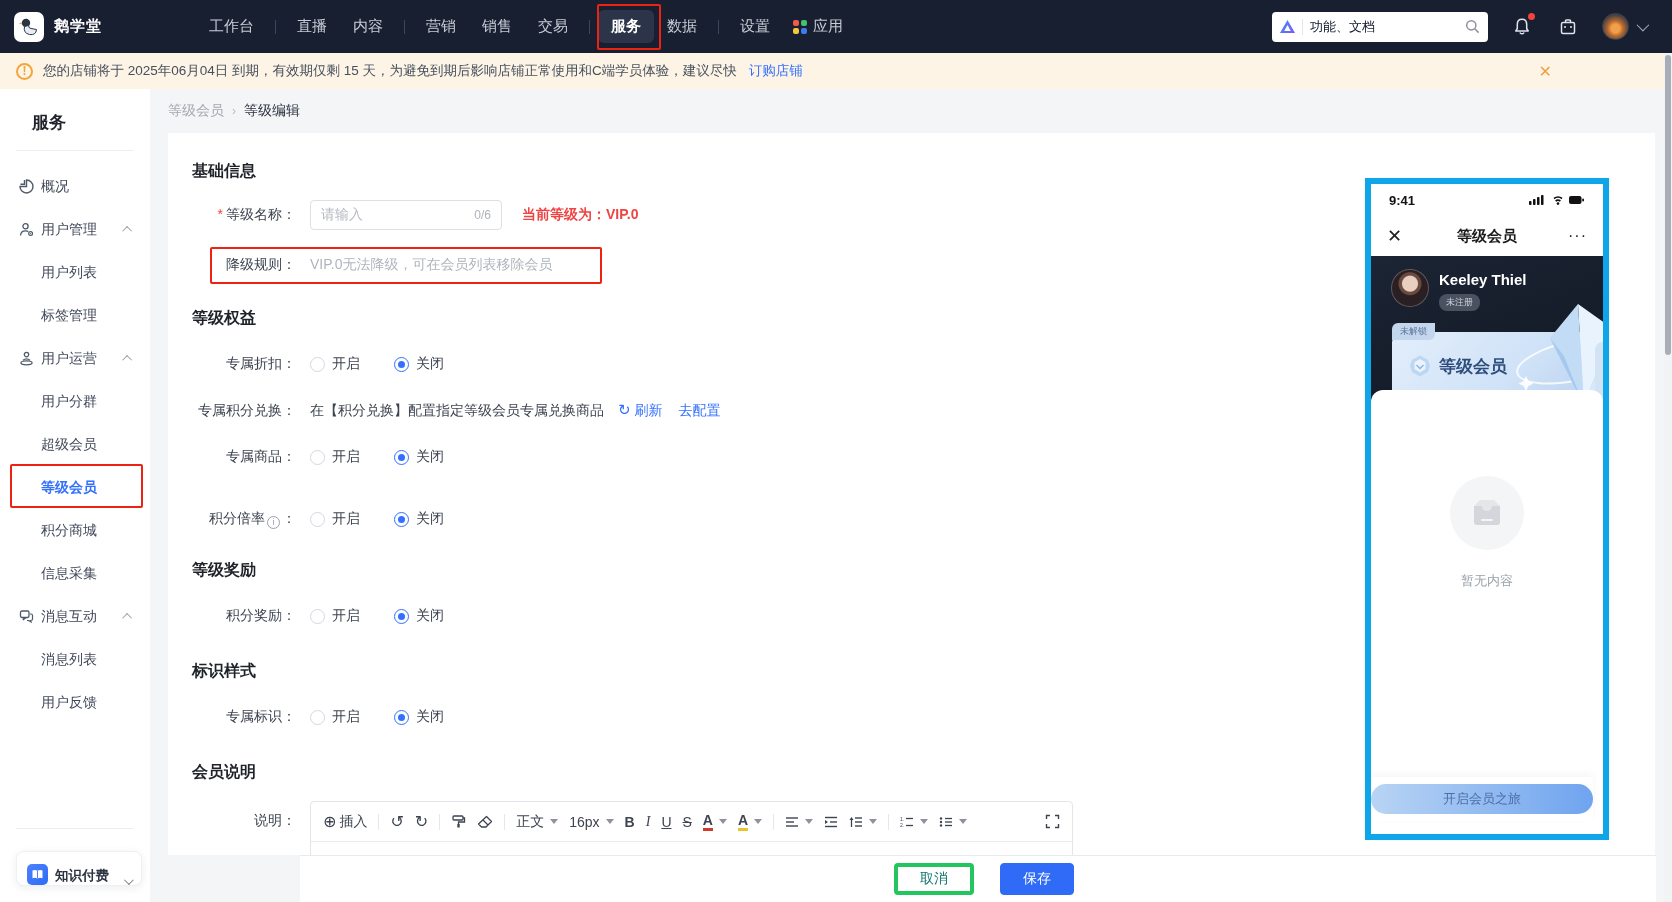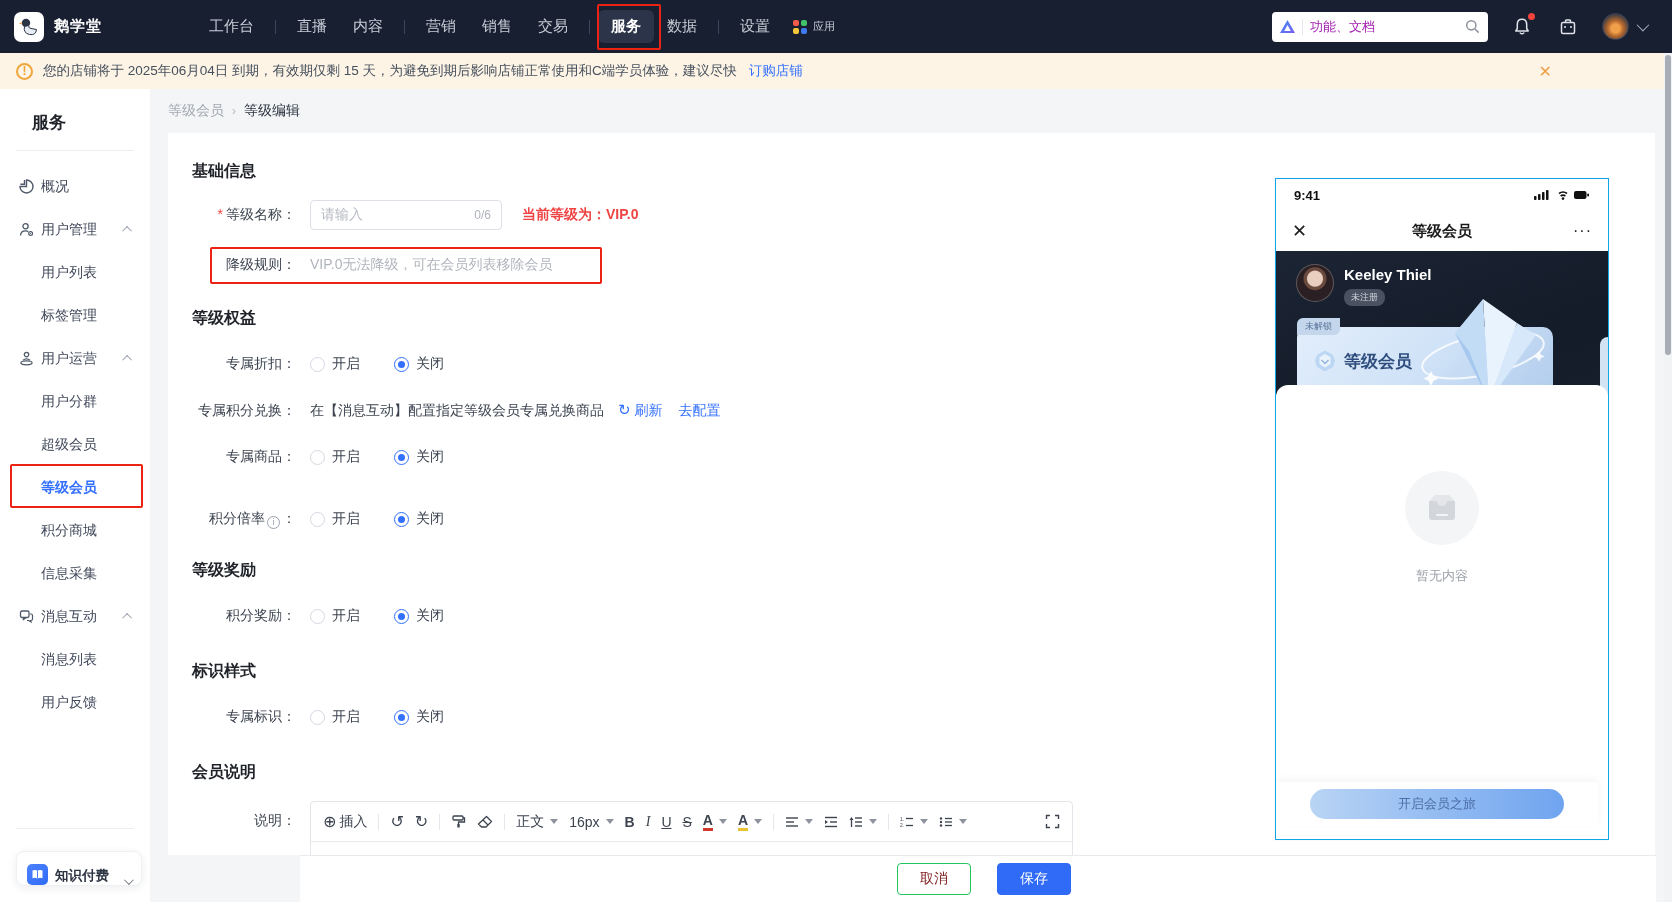--- a/index.html
+++ b/index.html
@@ -8,27 +8,27 @@
 
   
   .navbar { position:absolute; left:0; top:0; width:1672px; height:53px; background:#181f30; display:flex; align-items:center; z-index:30; }
   .brand { display:flex; align-items:center; gap:10px; padding-left:14px; width:196px; flex-shrink:0; }
   .brand-tile { width:30px; height:30px; background:#fff; border-radius:7px; display:flex; align-items:center; justify-content:center; }
   .brand-name { color:#fff; font-size:15px; font-weight:bold; letter-spacing:1px; }
   .nav-menu { display:flex; align-items:center; gap:0; }
   .nav-item { color:#c7ccd6; font-size:15px; padding:7px 13px; border-radius:6px; cursor:pointer; white-space:nowrap; }
   .nav-item.active { background:#2b3449; color:#fff; font-weight:bold; }
   .nav-divider { width:1px; height:14px; background:#3c455c; margin:0 8px; }
-  .nav-apps { display:flex; align-items:center; gap:6px; color:#c7ccd6; font-size:11px; padding:7px 10px; }
+  .nav-apps { display:flex; align-items:center; gap:6px; color:#c7ccd6; font-size:15px; padding:7px 10px; }
   .apps-icon { display:inline-grid; grid-template-columns:6px 6px; grid-gap:2px; }
   .apps-icon i { width:6px; height:6px; border-radius:2px; display:block; }
   .navbar-right { margin-left:auto; display:flex; align-items:center; gap:22px; padding-right:26px; }
   .search-box { width:216px; height:30px; background:#fff; border-radius:4px; display:flex; align-items:center; padding:0 8px; gap:7px; }
   .search-sep { width:1px; height:16px; background:#e3e6ec; }
-  .search-ph { color:#a21caf; font-size:13px; flex:1; }
+  .search-ph { color:#0f172a; font-size:13px; flex:1; }
   .icon-btn { position:relative; display:flex; align-items:center; justify-content:center; width:24px; height:24px; cursor:pointer; }
   .red-dot { position:absolute; top:-2px; right:-1px; width:7px; height:7px; border-radius:50%; background:#f2443b; }
   .nav-avatar { width:27px; height:27px; border-radius:50%; background:radial-gradient(circle at 50% 58%, #f0a04a 0 22%, #b86a2e 40%, #3a3a42 75%, #23262f 100%); border:1px solid #3c455c; }
   .chev-down { width:9px; height:9px; border-right:1.6px solid #aab0bc; border-bottom:1.6px solid #aab0bc; transform:rotate(45deg) translateY(-2px); }
 
   
   .banner { position:absolute; left:0; top:53px; width:1664px; height:36px; background:#fdf4e5; display:flex; align-items:center; padding:0 16px; gap:10px; z-index:20; }
   .warn-ic { width:17px; height:17px; border-radius:50%; border:2px solid #f0a63c; color:#f0a63c; font-weight:bold; font-size:12px; display:flex; align-items:center; justify-content:center; flex-shrink:0; }
   .banner-text { color:#46505e; font-size:13.5px; }
   .banner-link { color:#3370ff; font-size:13.5px; cursor:pointer; margin-left:2px; }
@@ -88,25 +88,25 @@
   .ed-carin { width:0; height:0; border-left:4px solid transparent; border-right:4px solid transparent; border-top:5px solid #8d929c; margin-left:3px; }
   .ed-b { font-weight:bold; } .ed-i { font-style:italic; font-family:"Liberation Serif",serif; } .ed-u { text-decoration:underline; } .ed-s { text-decoration:line-through; }
   .ed-A { font-weight:bold; border-bottom:3px solid #d03a2d; line-height:15px; }
   .ed-H { font-weight:bold; border-bottom:3px solid #e8c431; line-height:15px; }
   .ed-body { height:78px; padding:14px 12px; color:#b6bac2; }
   .ed-full { margin-left:auto; }
 
   
   .footer { position:absolute; left:150px; right:8px; bottom:0; height:47px; background:#fff; border-top:1px solid #e9eaee; display:flex; align-items:center; justify-content:center; gap:26px; z-index:15; }
   .btn { height:32px; padding:0 22px; border-radius:4px; font-size:14px; display:flex; align-items:center; cursor:pointer; }
-  .btn-plain { background:#fff; border:1px solid #22c55e; color:#7f1d1d;margin-left:12px; }
+  .btn-plain { background:#fff; border:4px solid #22c55e; color:#0f766e;margin-left:12px; }
   .btn-primary { background:#2f6bf6; color:#fff; border:1px solid #2f6bf6; }
 
   
-  .phone { position:absolute; right:46px; top:45px; width:334px; height:662px; background:#fff; border:1px solid #0ea5e9; box-shadow:0 0 0 1px rgba(0,0,0,.02); overflow:hidden; }
+  .phone { position:absolute; right:46px; top:45px; width:244px; height:662px; background:#fff; border:6px solid #0ea5e9; box-shadow:0 0 0 1px rgba(0,0,0,.02); overflow:hidden; }
   .p-status { height:32px; display:flex; align-items:center; justify-content:space-between; padding:0 18px; }
   .p-time { font-size:13px; font-weight:bold; color:#111; }
   .p-nav { height:40px; display:flex; align-items:center; padding:0 16px; position:relative; }
   .p-close { font-size:18px; color:#222; cursor:pointer; }
   .p-title { position:absolute; left:0; right:0; text-align:center; font-size:15px; font-weight:bold; color:#1a1a1a; }
   .p-more { margin-left:auto; color:#222; font-size:16px; letter-spacing:1px; cursor:pointer; z-index:1; }
   .p-hero { height:206px; background:linear-gradient(160deg,#1c2534 0%,#141b29 55%,#18222f 100%); position:relative; overflow:visible; }
   .p-avatar { position:absolute; left:20px; top:13px; width:38px; height:38px; border-radius:50%;
       background:radial-gradient(circle at 50% 38%, #e9cfc0 0 26%, #6b4a3e 30% 38%, #2a2024 42% 100%); border:1px solid rgba(255,255,255,.25); }
   .p-name { position:absolute; left:68px; top:15px; color:#fff; font-size:15px; font-weight:bold; }
@@ -353,21 +353,21 @@
         <span class="form-label"><span>专属折扣</span><span>：</span></span>
         <span class="radio"></span>
           <span class="radio-lab">开启</span>
         <span class="radio-gap"></span>
         <span class="radio checked"></span>
           <span class="radio-lab">关闭</span>
       </div>
 
       <div class="form-row" style="margin-top:28px;">
         <span class="form-label"><span>专属积分兑换</span><span>：</span></span>
-        <span style="color:#3d4450;">在【消息互动】配置指定等级会员专属兑换商品</span>
+        <span style="color:#3d4450;">在【积分兑换】配置指定等级会员专属兑换商品</span>
         <span style="margin-left:14px;" class="link"><span class="refresh-ic">↻</span><span>刷新</span></span>
         <span style="margin-left:16px;" class="link">去配置</span>
       </div>
 
       <div class="form-row" style="margin-top:28px;">
         <span class="form-label"><span>专属商品</span><span>：</span></span>
         <span class="radio"></span>
           <span class="radio-lab">开启</span>
         <span class="radio-gap"></span>
         <span class="radio checked"></span>

